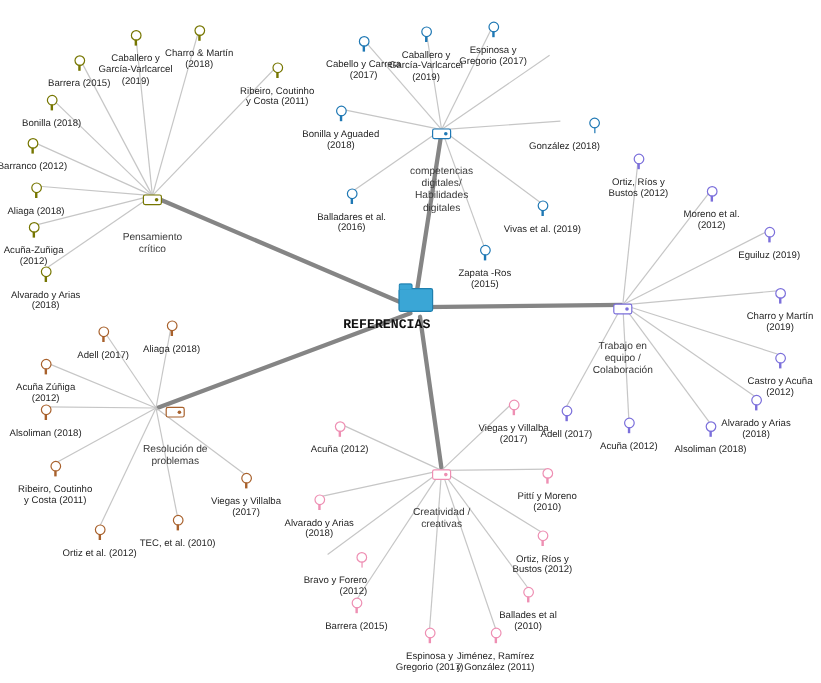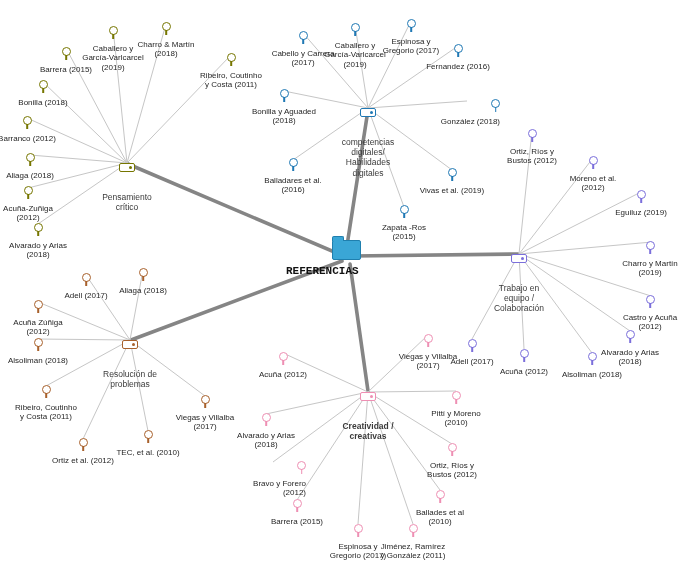--- a/index.html
+++ b/index.html
@@ -108,43 +108,42 @@
     <span class="lbl">Pensamiento crítico</span>
   </div>
   <div class="hub b1" style="left: 368px; top: 103px; --c: #1f78b4;">
     <span class="hub-icon"></span>
     <span class="lbl">competencias digitales/ Habilidades digitales</span>
   </div>
   <div class="hub b2" style="left: 519px; top: 249px; --c: #7b6fdb;">
     <span class="hub-icon"></span>
     <span class="lbl">Trabajo en equipo / Colaboración</span>
   </div>
-  <div class="hub b3" style="left: 130px; top: 335px; --c: #a8612c;">
+  <div class="hub b3" style="left: 146px; top: 335px; --c: #a8612c;">
     <span class="hub-icon"></span>
     <span class="lbl">Resolución de problemas</span>
   </div>
-  <div class="hub b4" style="left: 368px; top: 387px; font-weight: bold; --c: #ee8fb3;">
+  <div class="hub b4" style="left: 368px; top: 387px; --c: #ee8fb3;">
     <span class="hub-icon"></span>
     <span class="lbl">Creatividad / creativas</span>
   </div>
 
   <div class="leaf b0" style="left: 66px; top: 42px; --c: #767600;"><span class="pin"></span><span class="lbl">Barrera (2015)</span></div>
   <div class="leaf b0" style="left: 113px; top: 21px; --c: #767600;"><span class="pin"></span><span class="lbl">Caballero y García-Varlcarcel (2019)</span></div>
   <div class="leaf b0" style="left: 166px; top: 17px; --c: #767600;"><span class="pin"></span><span class="lbl">Charro &amp; Martín (2018)</span></div>
   <div class="leaf b0" style="left: 231px; top: 48px; --c: #767600;"><span class="pin"></span><span class="lbl">Ribeiro, Coutinho y Costa (2011)</span></div>
   <div class="leaf b0" style="left: 43px; top: 75px; --c: #767600;"><span class="pin"></span><span class="lbl">Bonilla (2018)</span></div>
   <div class="leaf b0" style="left: 27px; top: 111px; --c: #767600;"><span class="pin"></span><span class="lbl">Barranco (2012)</span></div>
   <div class="leaf b0" style="left: 30px; top: 148px; --c: #767600;"><span class="pin"></span><span class="lbl">Aliaga (2018)</span></div>
   <div class="leaf b0" style="left: 28px; top: 181px; --c: #767600;"><span class="pin"></span><span class="lbl">Acuña-Zuñiga (2012)</span></div>
   <div class="leaf b0" style="left: 38px; top: 218px; --c: #767600;"><span class="pin"></span><span class="lbl">Alvarado y Arias (2018)</span></div>
 
   <div class="leaf b1" style="left: 303px; top: 26px; --c: #1f78b4;"><span class="pin"></span><span class="lbl">Cabello y Carrera (2017)</span></div>
   <div class="leaf b1" style="left: 355px; top: 18px; --c: #1f78b4;"><span class="pin"></span><span class="lbl">Caballero y García-Varlcarcel (2019)</span></div>
   <div class="leaf b1" style="left: 411px; top: 14px; --c: #1f78b4;"><span class="pin"></span><span class="lbl">Espinosa y Gregorio (2017)</span></div>
-  <div class="leaf b1" style="left: 458px; top: 39px; --c: #1f78b4;"><span class="pin"></span><span class="lbl">Fernandez (2016)</span></div>
   <div class="leaf b1" style="left: 284px; top: 84px; --c: #1f78b4;"><span class="pin"></span><span class="lbl">Bonilla y Aguaded (2018)</span></div>
   <div class="leaf b1" style="left: 467px; top: 94px; text-align: right; --c: #1f78b4;"><span class="pin"></span><span class="lbl">González (2018)</span></div>
   <div class="leaf b1" style="left: 293px; top: 153px; --c: #1f78b4;"><span class="pin"></span><span class="lbl">Balladares et al. (2016)</span></div>
   <div class="leaf b1" style="left: 452px; top: 163px; --c: #1f78b4;"><span class="pin"></span><span class="lbl">Vivas et al. (2019)</span></div>
   <div class="leaf b1" style="left: 404px; top: 200px; --c: #1f78b4;"><span class="pin"></span><span class="lbl">Zapata -Ros (2015)</span></div>
 
   <div class="leaf b2" style="left: 532px; top: 124px; --c: #7b6fdb;"><span class="pin"></span><span class="lbl">Ortiz, Ríos y Bustos (2012)</span></div>
   <div class="leaf b2" style="left: 593px; top: 151px; --c: #7b6fdb;"><span class="pin"></span><span class="lbl">Moreno et al. (2012)</span></div>
   <div class="leaf b2" style="left: 641px; top: 185px; --c: #7b6fdb;"><span class="pin"></span><span class="lbl">Eguiluz (2019)</span></div>
   <div class="leaf b2" style="left: 650px; top: 236px; --c: #7b6fdb;"><span class="pin"></span><span class="lbl">Charro y Martín (2019)</span></div>

